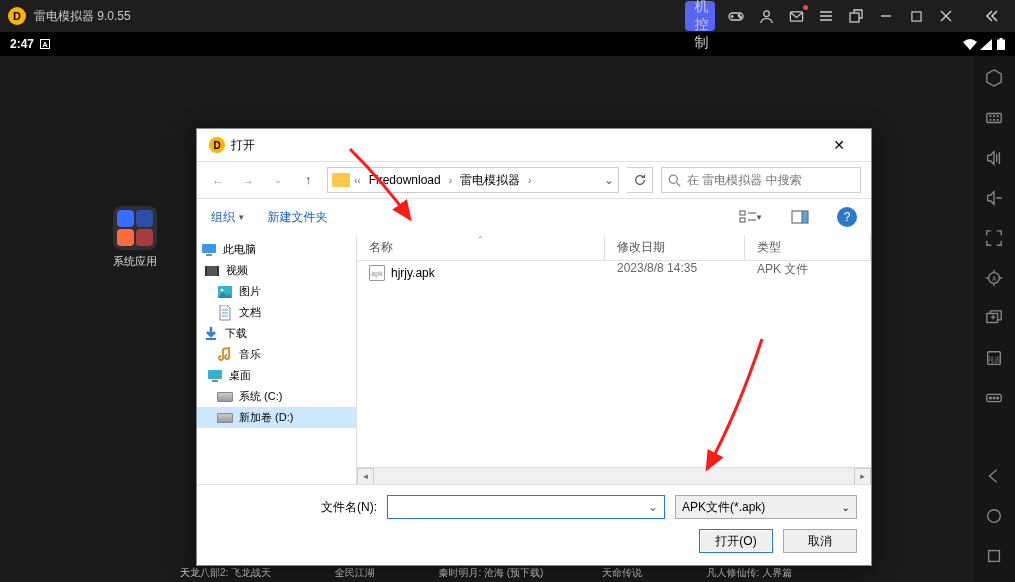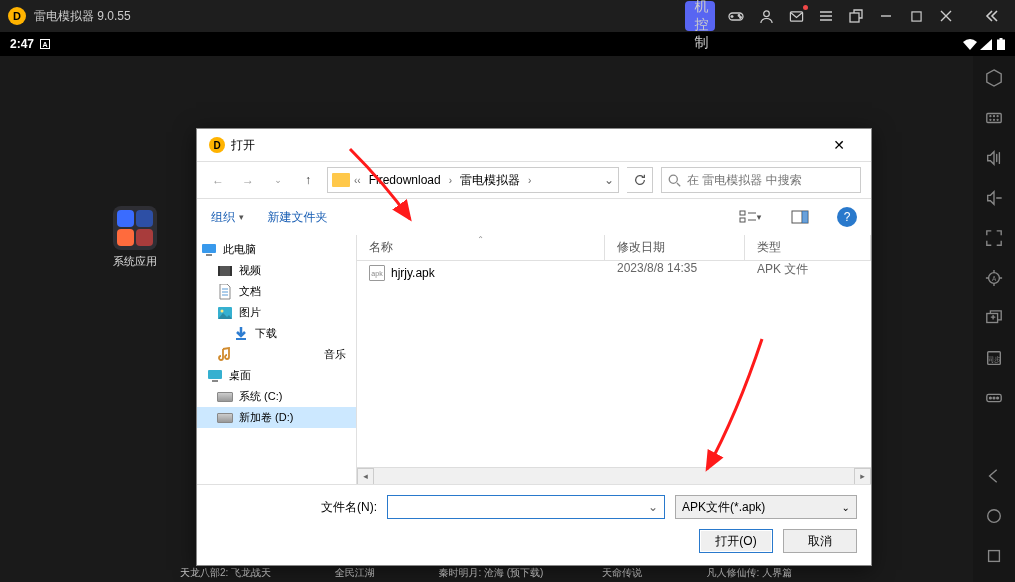--- a/index.html
+++ b/index.html
@@ -373,59 +373,59 @@
       <div class="tree" id="tree">
           <div class="tree-item" style="padding-left: 4px;">
             <span class="ti-ico">
               <svg width="16" height="14" viewBox="0 0 16 14">
                 <rect x="1" y="1" width="14" height="9" fill="#3899ec" rx="1"></rect>
                 <rect x="5" y="11" width="6" height="2" fill="#888"></rect>
               </svg>
             </span>
             <span>此电脑</span>
           </div>
-          <div class="tree-item" style="padding-left: 20px; align-items: center;">
+          <div class="tree-item" style="padding-left: 7px; align-items: center;">
             <span class="ti-ico">
               <svg width="16" height="14" viewBox="0 0 16 14">
                 <rect x="1" y="2" width="14" height="10" fill="#555" rx="1"></rect>
                 <rect x="1" y="2" width="2" height="10" fill="#333"></rect>
                 <rect x="13" y="2" width="2" height="10" fill="#333"></rect>
               </svg>
             </span>
             <span>视频</span>
           </div>
           <div class="tree-item" style="padding-left: 20px;">
             <span class="ti-ico">
-              <svg width="14" height="16" viewBox="0 0 14 16">
-                <path d="M2 0 h7 l3 3 v12 h-10 z" fill="#fff" stroke="#888"></path>
-                <path d="M4 5 h6 M4 8 h6 M4 11 h6" stroke="#5a9bd5"></path>
-              </svg>
-            </span>
-            <span>文档</span>
-          </div>
-          <div class="tree-item" style="padding-left: 20px;">
-            <span class="ti-ico">
               <svg width="16" height="14" viewBox="0 0 16 14">
                 <rect x="1" y="1" width="14" height="12" fill="#35b0d0" rx="1"></rect>
                 <circle cx="5" cy="5" r="1.5" fill="#ffe680"></circle>
                 <path d="M1 13 l5 -6 l4 4 l2 -2 l3 4 z" fill="#2a8aa5"></path>
               </svg>
             </span>
             <span>图片</span>
           </div>
-          <div class="tree-item" style="padding-left: 36px;">
+          <div class="tree-item" style="padding-left: 20px;">
+            <span class="ti-ico">
+              <svg width="14" height="16" viewBox="0 0 14 16">
+                <path d="M2 0 h7 l3 3 v12 h-10 z" fill="#fff" stroke="#888"></path>
+                <path d="M4 5 h6 M4 8 h6 M4 11 h6" stroke="#5a9bd5"></path>
+              </svg>
+            </span>
+            <span>文档</span>
+          </div>
+          <div class="tree-item" style="padding-left: 6px;">
             <span class="ti-ico">
               <svg width="14" height="16" viewBox="0 0 14 16">
                 <path d="M7 1 v8 M3 6 l4 4 l4 -4" stroke="#2e7dd1" stroke-width="2.5" fill="none"></path>
                 <path d="M2 13 h10" stroke="#2e7dd1" stroke-width="2"></path>
               </svg>
             </span>
             <span>下载</span>
           </div>
-          <div class="tree-item" style="padding-left: 20px; justify-content: space-between;">
+          <div class="tree-item" style="padding-left: 20px;">
             <span class="ti-ico">
               <svg width="14" height="16" viewBox="0 0 14 16">
                 <path d="M5 2 v9 a2 2 0 1 1 -2 -2" fill="none" stroke="#d18b2e" stroke-width="1.8"></path>
                 <path d="M5 2 l6 -1 v9 a2 2 0 1 1 -2 -2" fill="none" stroke="#d18b2e" stroke-width="1.8"></path>
               </svg>
             </span>
             <span>音乐</span>
           </div>
           <div class="tree-item" style="">
             <span class="ti-ico">

